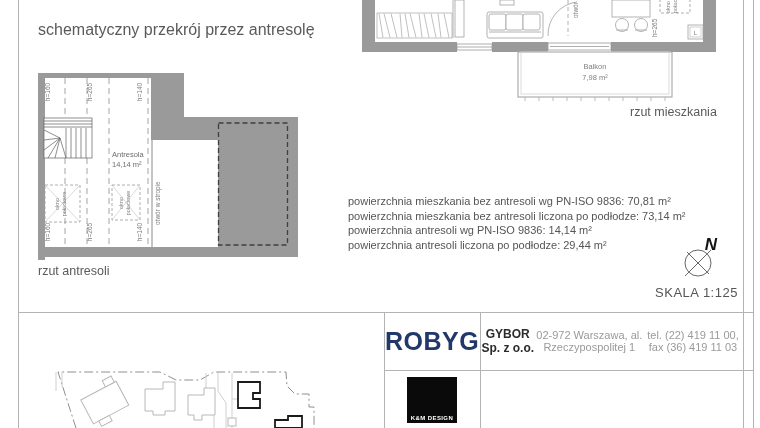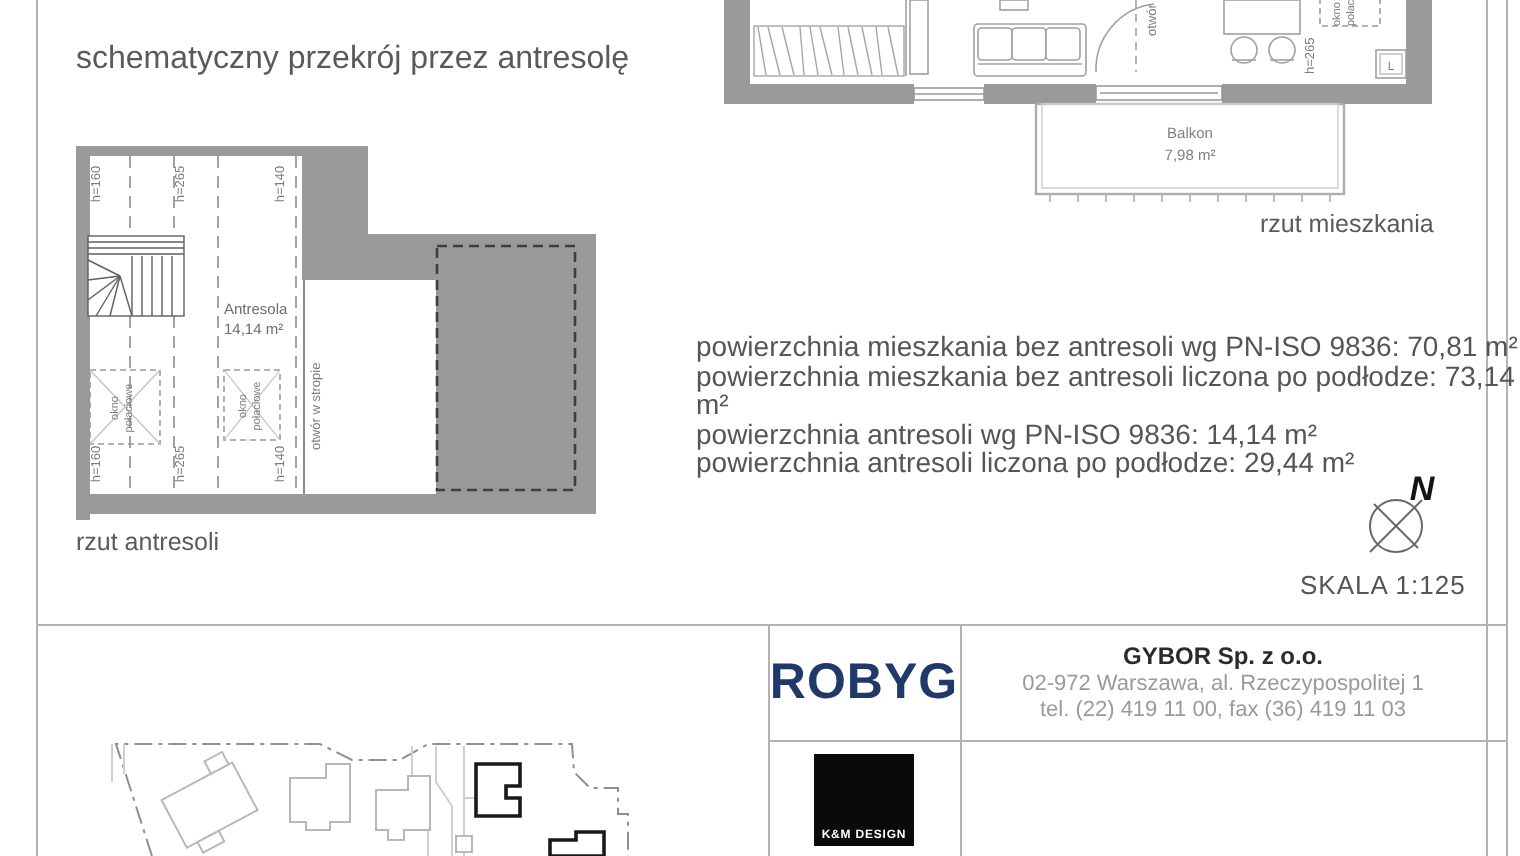--- a/index.html
+++ b/index.html
@@ -2,25 +2,25 @@
 <html><head>
 <meta charset="utf-8">
 <style>
   html,body{margin:0;padding:0;background:#fff;}
   .sheet{position:relative;width:760px;height:428px;background:#fff;overflow:hidden;
          font-family:"Liberation Sans",sans-serif;color:#555;}
   .vline{position:absolute;width:1px;background:#b3b3b3;}
   .hline{position:absolute;height:1px;background:#b3b3b3;}
   .title{position:absolute;left:38px;top:21px;font-size:16px;color:#5a5a5a;}
   .caption{position:absolute;font-size:12.5px;color:#5a5a5a;}
-  .areas{position:absolute;left:348px;top:166px;font-size:14px;line-height:14.5px;color:#555;}
-  .skala{position:absolute;left:650px;top:285px;width:93px;text-align:left;
+  .areas{position:absolute;left:348px;top:194px;font-size:11px;line-height:14.5px;color:#555;}
+  .skala{position:absolute;left:650px;top:285px;width:93px;text-align:center;
          font-size:13px;color:#555;letter-spacing:.5px;}
   .cell{position:absolute;display:flex;align-items:center;justify-content:center;}
-  .cell.col{flex-direction:column;gap:1px;text-align:center;}
+  .cell.col{gap:1px;text-align:center;}
   .robyg{font-size:25px;font-weight:800;letter-spacing:.5px;color:#21386b;}
   .co{font-size:12px;font-weight:bold;color:#2b2b2b;}
   .addr{font-size:11px;color:#9a9a9a;}
   .kmbox{position:relative;width:50px;height:46px;background:#0a0a0a;}
   .kmbox span{position:absolute;left:0;right:0;bottom:2px;text-align:center;
               color:#fff;font-size:6px;letter-spacing:.4px;font-weight:bold;}
   svg{position:absolute;overflow:hidden;}
   svg text{font-family:"Liberation Sans",sans-serif;}
   .plantxt{fill:#7d7d7d;}
 </style>

